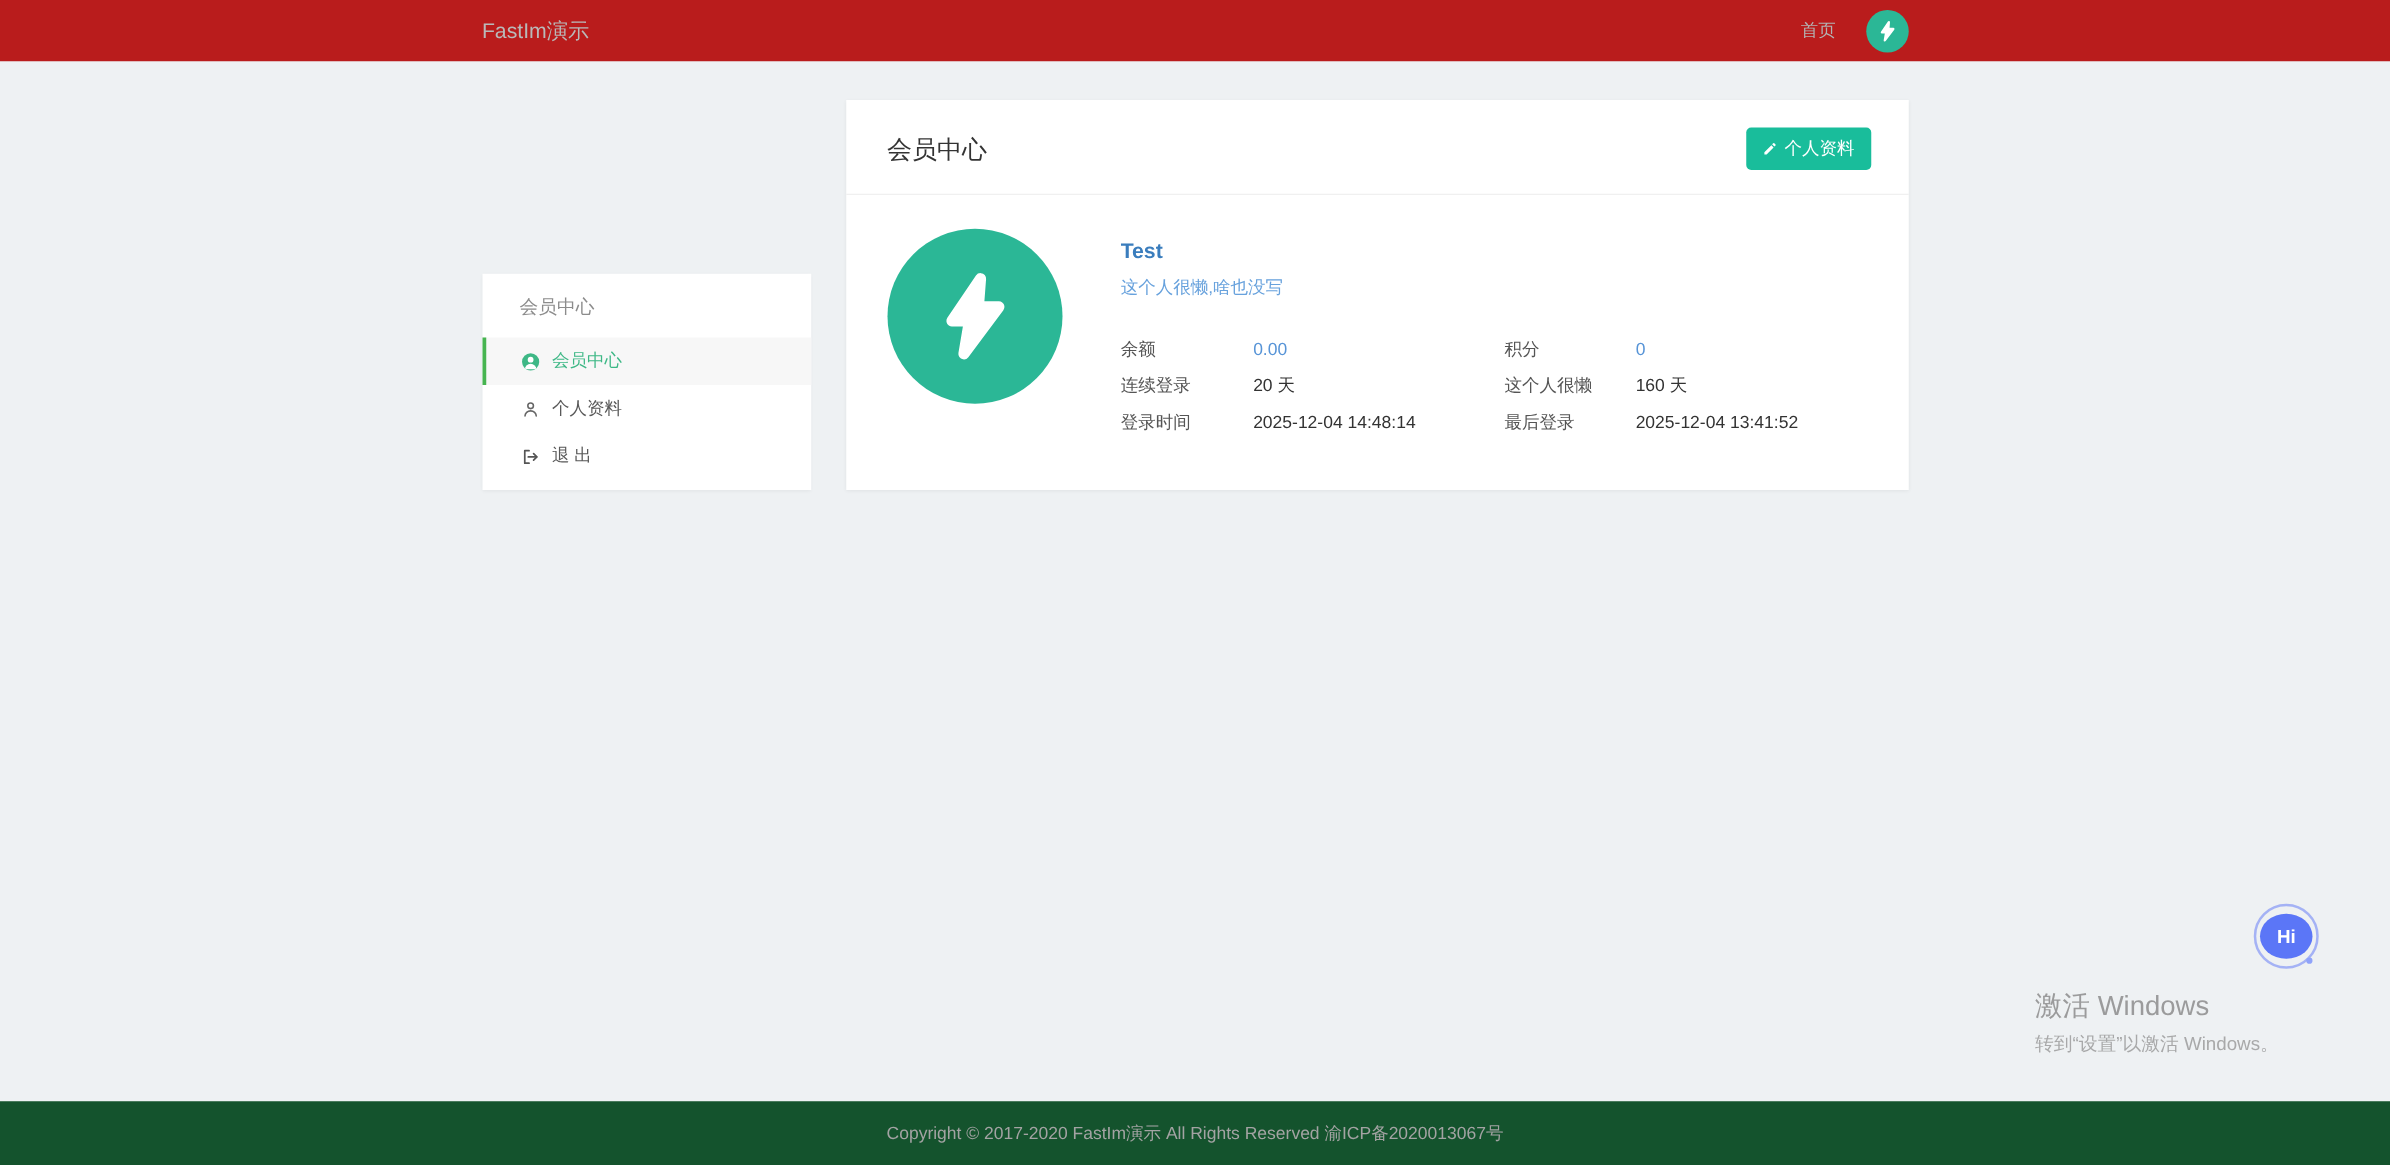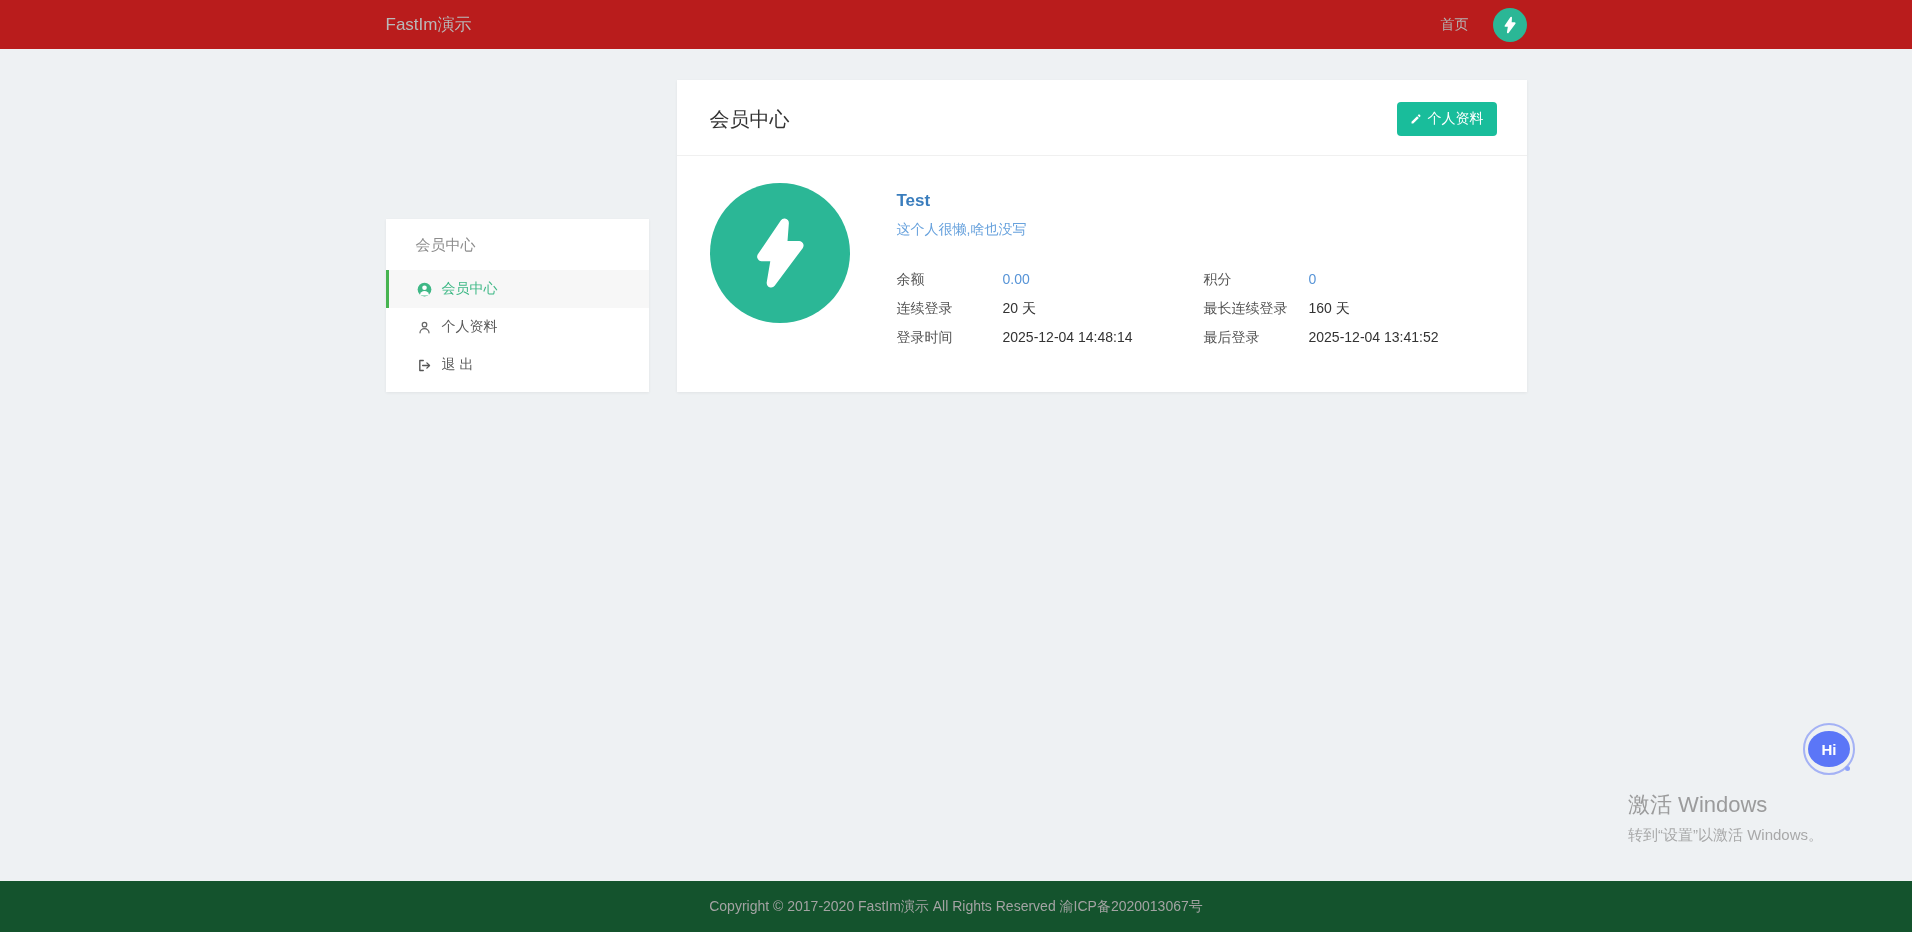--- a/index.html
+++ b/index.html
@@ -270,21 +270,21 @@
           <div class="bio">这个人很懒,啥也没写</div>
 
           <div class="stats">
             <span class="stat-label">余额</span>
             <span class="stat-value blue">0.00</span>
             <span class="stat-label">积分</span>
             <span class="stat-value blue">0</span>
 
             <span class="stat-label">连续登录</span>
             <span class="stat-value">20 天</span>
-            <span class="stat-label">最长连续登录</span>
+            <span class="stat-label">这个人很懒</span>
             <span class="stat-value">160 天</span>
 
             <span class="stat-label">登录时间</span>
             <span class="stat-value">2025-12-04 14:48:14</span>
             <span class="stat-label">最后登录</span>
             <span class="stat-value">2025-12-04 13:41:52</span>
           </div>
         </div>
       </div>
     </section>

